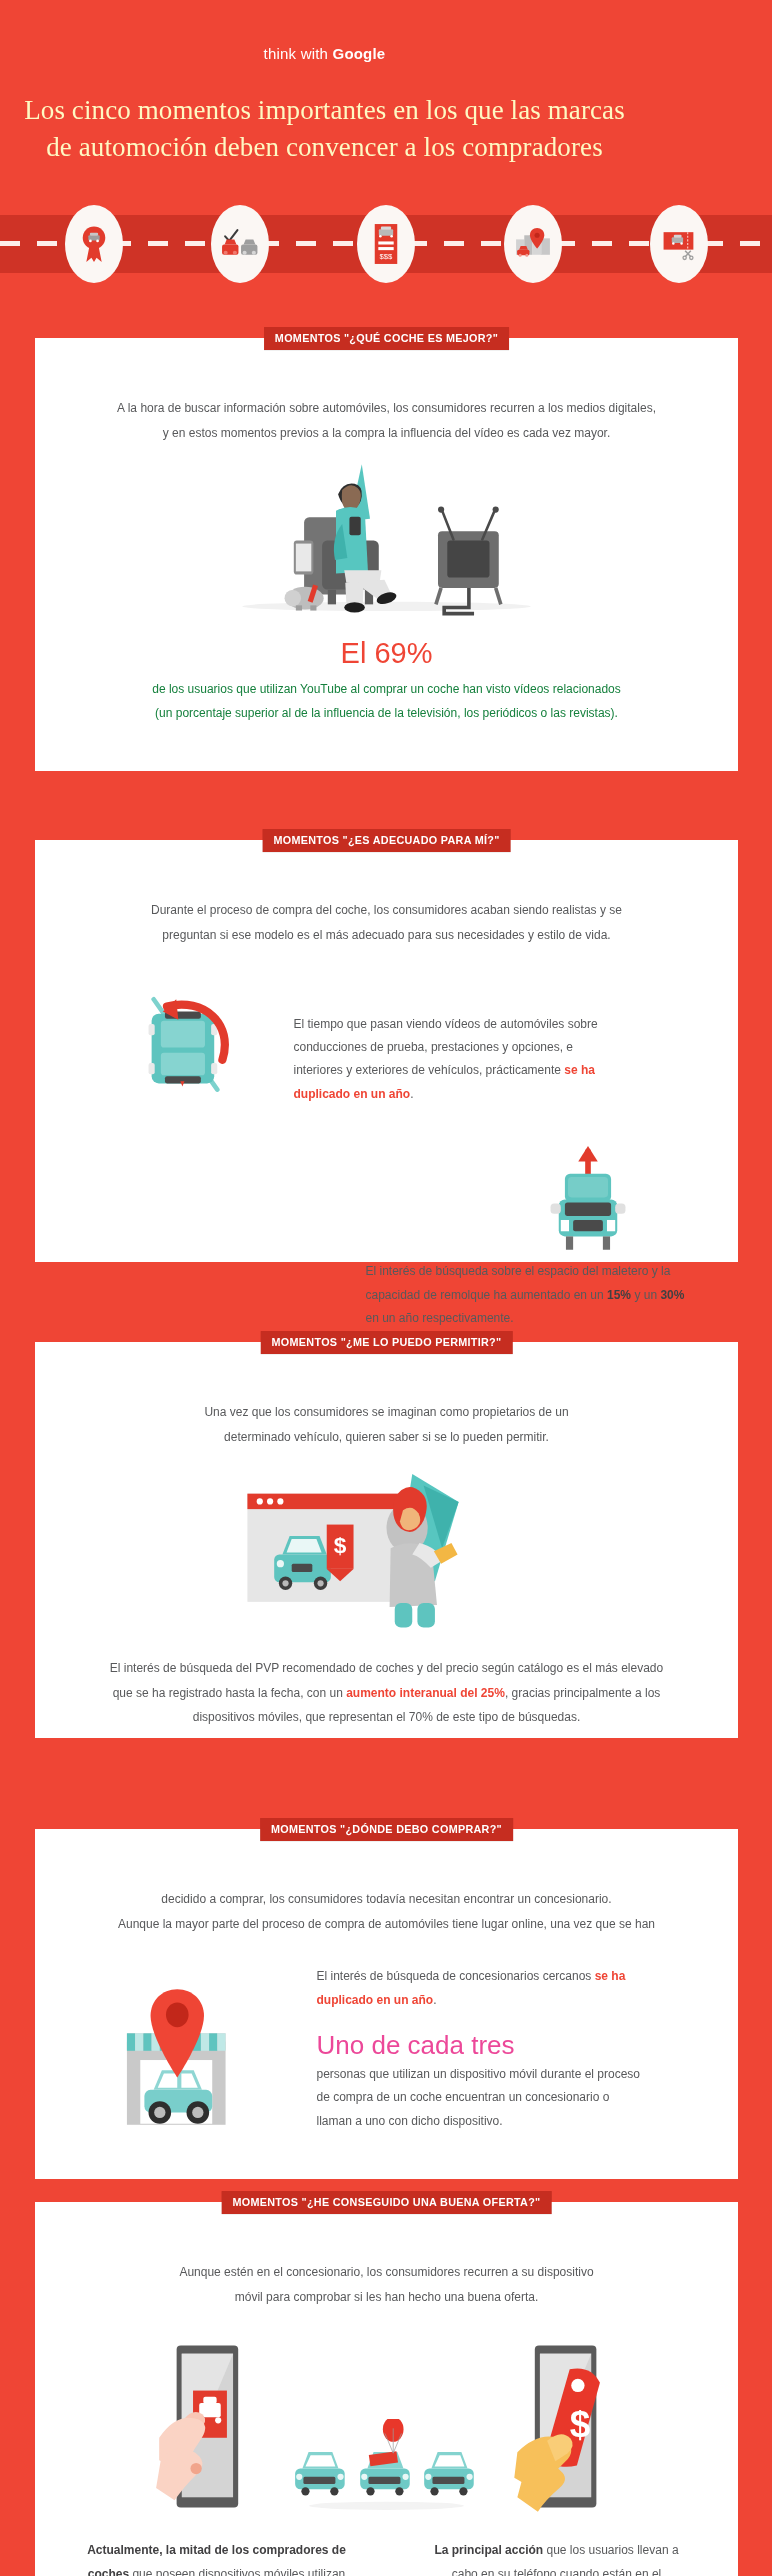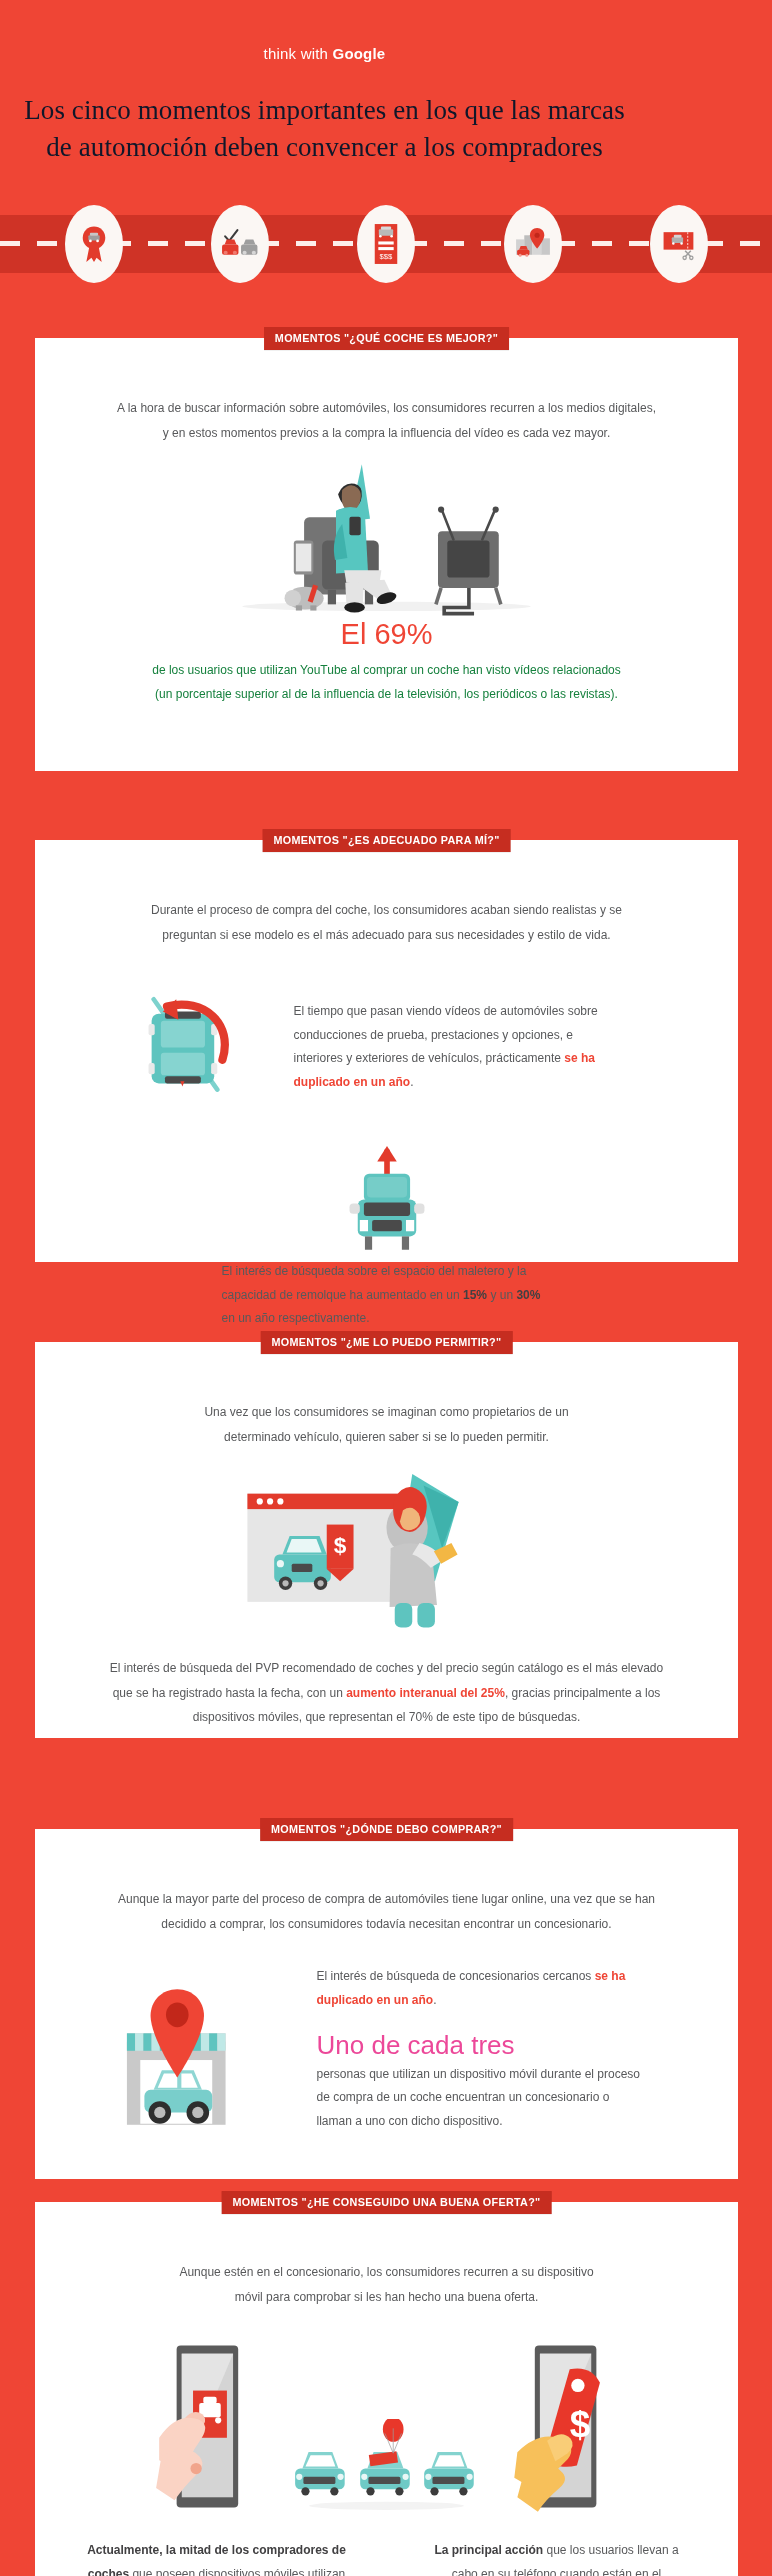--- a/index.html
+++ b/index.html
@@ -30,21 +30,21 @@
     letter-spacing: 0.2px;
     color: #ffffff;
     font-weight: 400;
   }
   .brand-top .g-word { font-weight: 700; }
 
   .hero-title {
     margin: 30px auto 12px auto;
     width: 608px;
     text-align: center;
-    color: #0f172a;
+    color: #fef9c3;
     font-family: "Liberation Serif", serif;
     font-size: 27px;
     line-height: 1.38;
     font-weight: 400;
     letter-spacing: 0.1px;
   }
 
   
   .road {
     position: absolute;
@@ -133,21 +133,21 @@
     font-size: 12px;
     line-height: 2.0;
     width: 608px;
     margin: 7.2px auto 0 auto;
   }
   .hl { color: #ef4535; font-weight: 700; }
   .bold { font-weight: 700; color: #414042; }
 
   .row2 {
     display: flex;
-    align-items: center;
+    align-items: flex-end;
     width: 618px;
     margin: 0 auto;
   }
   .row2 .art { width: 216px; display: flex; justify-content: center; }
   .row2 .txt {
     width: 330px;
     color: #58595b;
     font-size: 12px;
     line-height: 1.95;
   }
@@ -295,21 +295,21 @@
       <path d="M430 148 L408 92" stroke="#4a4a4a" stroke-width="5" stroke-linecap="round"></path>
       <path d="M486 148 L510 92" stroke="#4a4a4a" stroke-width="5" stroke-linecap="round"></path>
       <circle cx="406" cy="90" r="6" fill="#4a4a4a"></circle>
       <circle cx="512" cy="90" r="6" fill="#4a4a4a"></circle>
       <path d="M406 242 L396 274" stroke="#6e6e6e" stroke-width="7"></path>
       <path d="M512 242 L522 274" stroke="#6e6e6e" stroke-width="7"></path>
       <path d="M460 242 L460 280 L412 280 L412 292 L470 292" stroke="#4a4a4a" stroke-width="7" fill="none"></path>
     </svg>
   </div>
 
-  <div class="stat-big" style="margin-top:1px;">El 69%</div>
+  <div class="stat-big" style="margin-top:20px;">El 69%</div>
   <div class="stat-sub">
     <div>de los usuarios que utilizan YouTube al comprar un coche han visto vídeos relacionados</div>
     <div>(un porcentaje superior al de la influencia de la televisión, los periódicos o las revistas).</div>
   </div>
 </div>
 
 <div class="card" style="top:840px;height:422px;">
   <div class="badge">MOMENTOS "¿ES ADECUADO PARA MÍ?"</div>
 
   <div class="card-intro" style="padding-top:58px;">
@@ -410,22 +410,22 @@
 
   <div class="card-intro" style="margin-top:15.5px;">
     <span>El interés de búsqueda del PVP recomendado de coches y del precio según catálogo es el más elevado que se ha registrado hasta la fecha, con un </span><span class="hl">aumento interanual del 25%</span><span>, gracias principalmente a los dispositivos móviles, que representan el 70% de este tipo de búsquedas.</span>
   </div>
 </div>
 
 <div class="card" style="top:1829px;height:350px;">
   <div class="badge">MOMENTOS "¿DÓNDE DEBO COMPRAR?"</div>
 
   <div class="card-intro" style="padding-top:58px;">
+    <div>decidido a comprar, los consumidores todavía necesitan encontrar un concesionario.</div>
     <div>Aunque la mayor parte del proceso de compra de automóviles tiene lugar online, una vez que se han</div>
-    <div>decidido a comprar, los consumidores todavía necesitan encontrar un concesionario.</div>
   </div>
 
   <div class="row2" style="margin-top:29px;align-items:flex-end;gap:23px;">
     <div class="art">
       <svg width="155" height="149" viewBox="0 0 300 290">
 
         <rect x="36" y="112" width="192" height="162" fill="#c9c9c9"></rect>
         <rect x="62" y="148" width="140" height="124" fill="#ffffff"></rect>
         <rect x="36" y="96" width="192" height="32" fill="#cfcfcf"></rect>
         <g>

